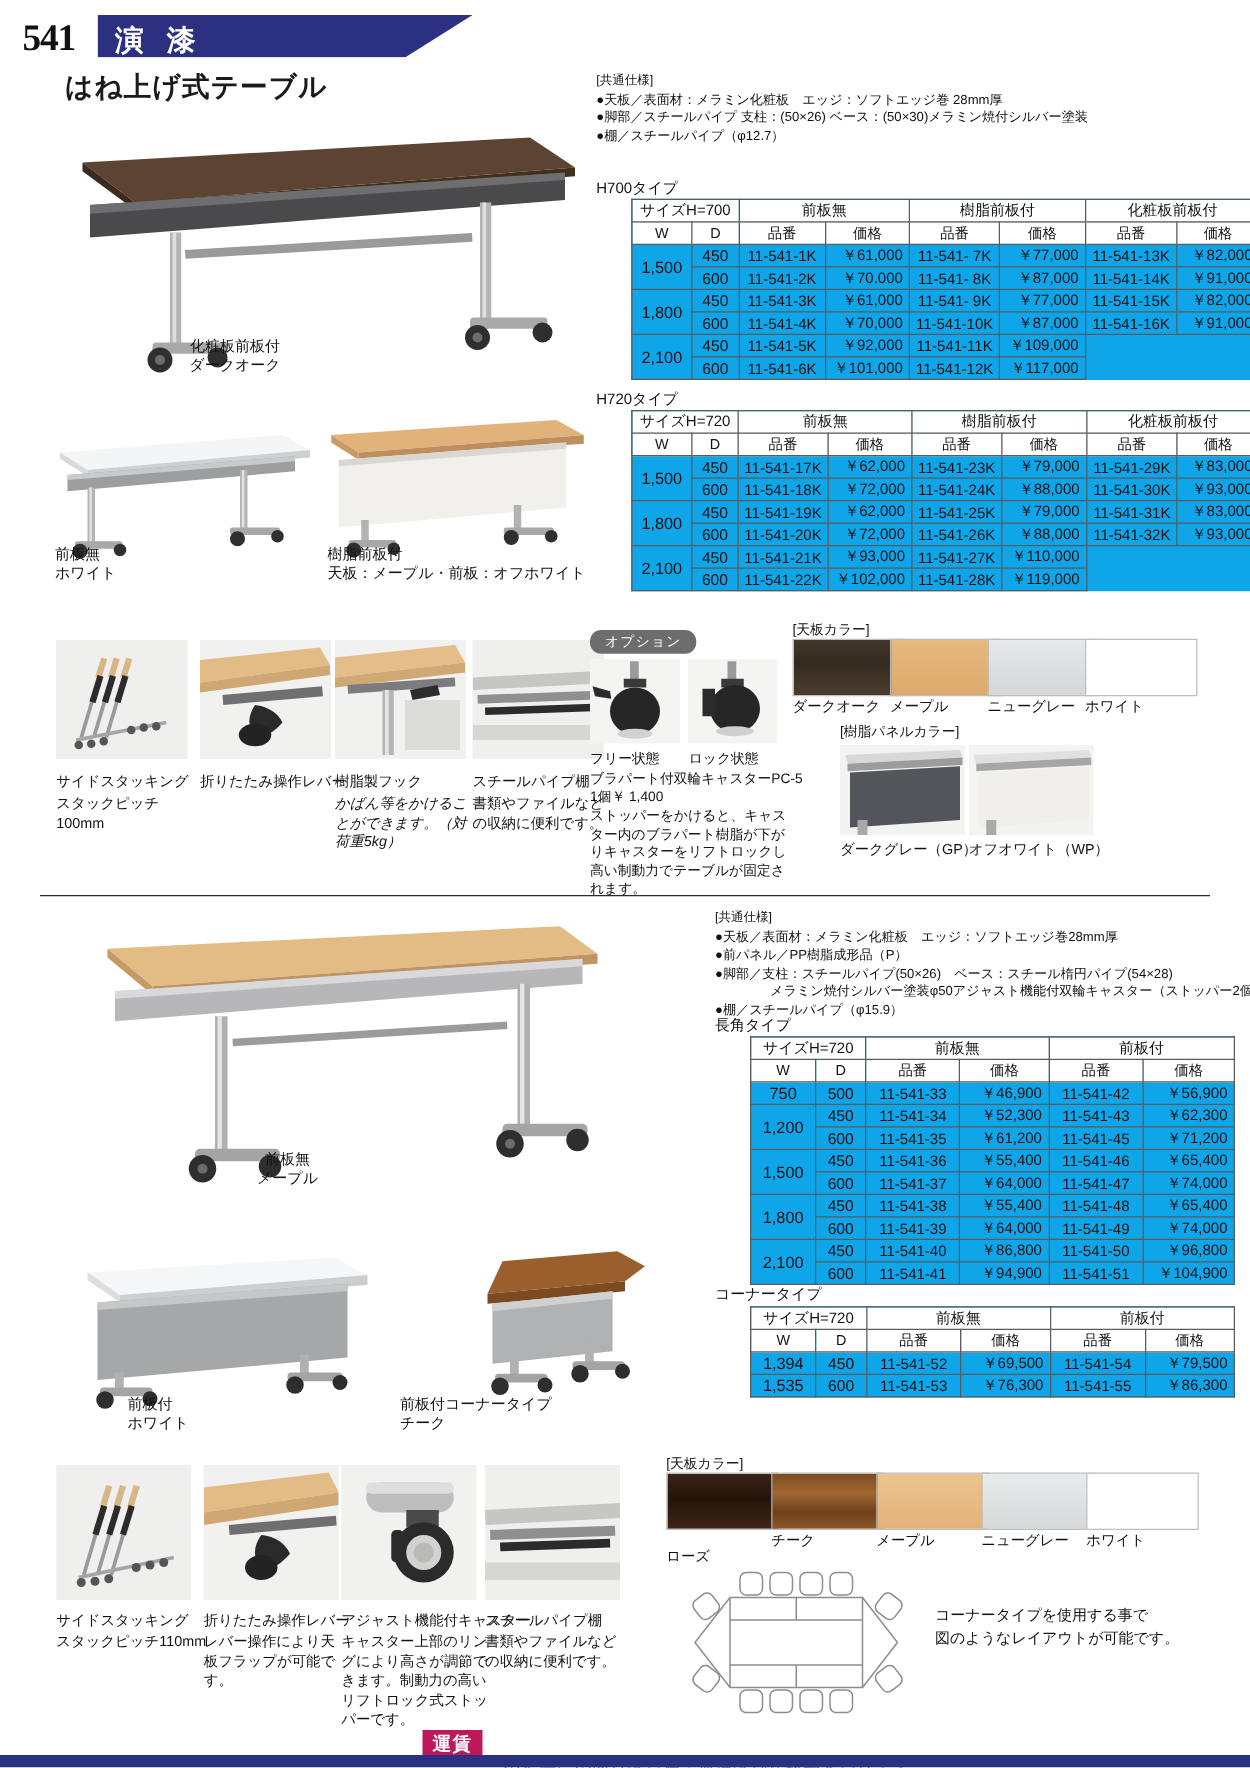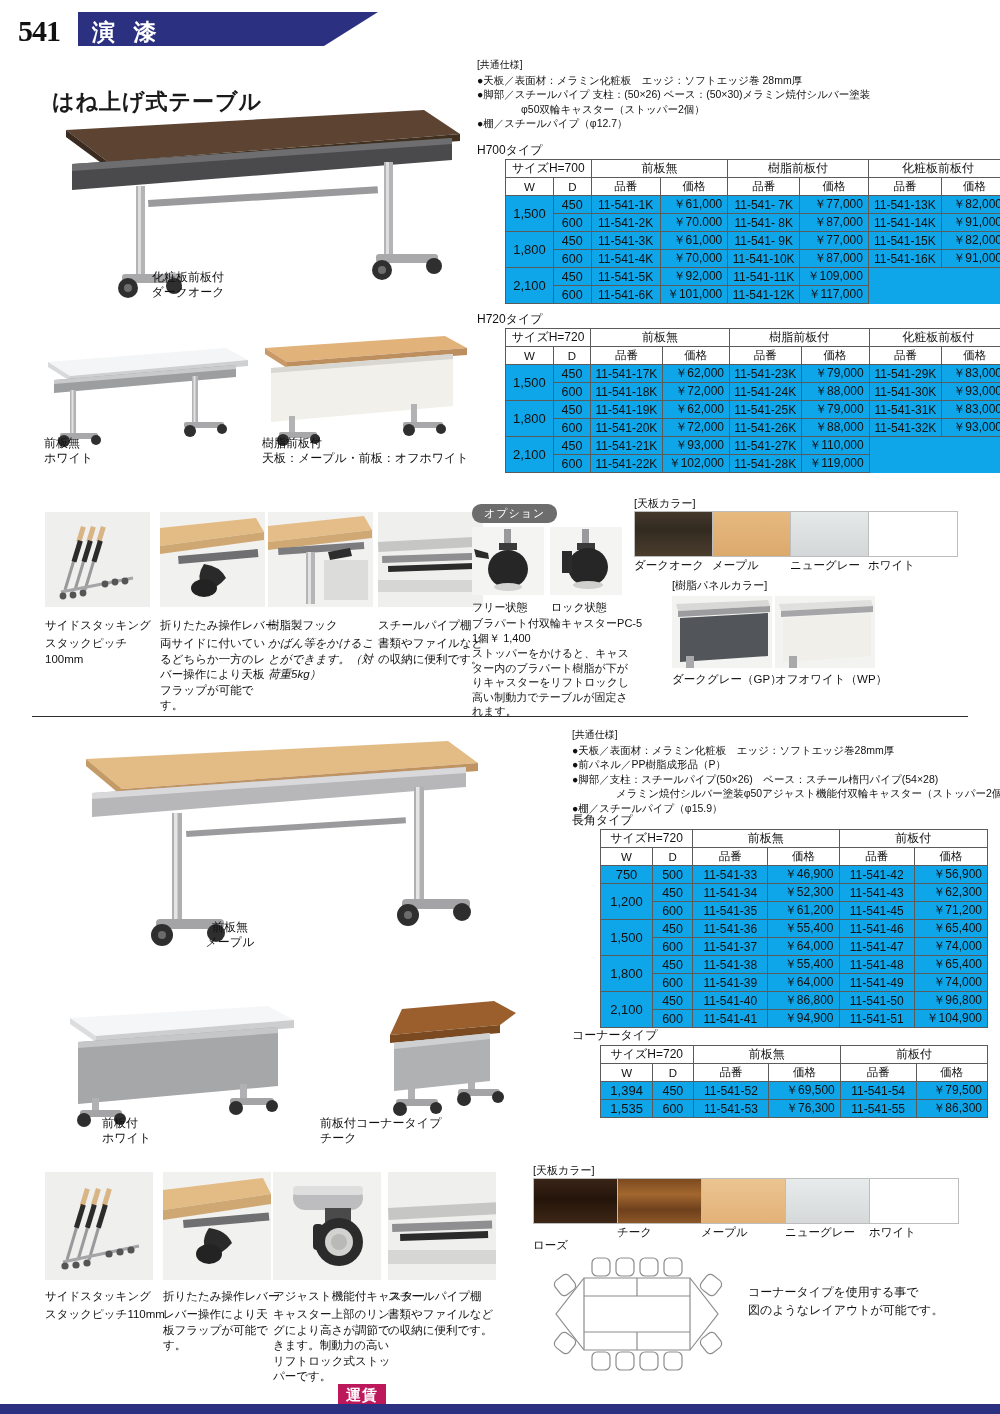--- a/index.html
+++ b/index.html
@@ -11,21 +11,21 @@
   .pg{position:absolute;left:0;top:0;width:1000px;height:1414px;}
 
   
   .pageno{position:absolute;left:18px;top:14px;font-family:"Liberation Serif","DejaVu Serif",serif;
     font-size:30px;font-weight:700;letter-spacing:-1px;color:#111;}
   .banner{position:absolute;left:78px;top:12px;width:300px;height:34px;
     background:#2b3180;
     clip-path:polygon(0 0,100% 0,82% 100%,0 100%);}
   .banner .bt{position:absolute;left:14px;top:5px;color:#fff;font-size:23px;font-weight:700;letter-spacing:6px;}
   .banner .br{position:absolute;left:92px;top:14px;color:#fff;font-size:12px;letter-spacing:1px;margin-top:44px;}
-  .subtitle{position:absolute;left:52px;top:55px;font-size:22px;font-weight:700;letter-spacing:1px;color:#1a1a1a;margin-top:32px;}
+  .subtitle{position:absolute;left:52px;top:55px;font-size:22px;font-weight:700;letter-spacing:1px;color:#1a1a1a;}
 
   
   .spec{position:absolute;font-size:10.5px;line-height:14.6px;color:#111;}
   .spec .hd{font-size:10px;}
   .spec .ln{white-space:nowrap;}
   .spec .ind{padding-left:44px;}
   .typelabel{position:absolute;font-size:12px;font-weight:400;color:#111;}
 
   
   table.pt{position:absolute;border-collapse:collapse;font-size:11.5px;background:#0ea5e9;margin-left:28px;}
@@ -154,21 +154,20 @@
   </div>
   <div class="capL" style="left:262px;top:436px;">
     <div>樹脂前板付</div>
     <div>天板：メープル・前板：オフホワイト</div>
   </div>
 
   <div class="spec" style="left:477px;top:58px;">
     <div class="hd ln">[共通仕様]</div>
     <div class="ln">●天板／表面材：メラミン化粧板　エッジ：ソフトエッジ巻 28mm厚</div>
     <div class="ln">●脚部／スチールパイプ 支柱：(50×26) ベース：(50×30)メラミン焼付シルバー塗装</div>
-    <div class="ln ind">φ50双輪キャスター（ストッパー2個）</div>
     <div class="ln">●棚／スチールパイプ（φ12.7）</div>
   </div>
 
   <div class="typelabel" style="left:477px;top:142px;">H700タイプ</div>
 
   <table class="pt" style="left:477px;top:159px;width:503px;">
     <colgroup>
         <col style="width:52px">
         <col style="width:42px">
         <col style="width:78px">
@@ -381,21 +380,20 @@
     <svg width="105" height="95" viewBox="0 0 105 95">
       <rect width="105" height="95" fill="#f1f1ef"></rect>
       <polygon points="0,16 96,6 104,20 0,34" fill="#e3bb85"></polygon>
       <polygon points="0,34 104,20 104,28 0,42" fill="#cfa773"></polygon>
       <rect x="18" y="44" width="80" height="8" fill="#6f6f71" transform="rotate(-5 18 44)"></rect>
       <path d="M44 52 q16 2 22 14 q-14 16 -24 8 q-6 -10 2 -22z" fill="#2a2a2a"></path>
       <ellipse cx="44" cy="76" rx="13" ry="9" fill="#232323"></ellipse>
     </svg>
   </div>
   <div class="ftitle" style="left:160px;top:618px;">折りたたみ操作レバー</div>
-  <div class="fbody" style="left:160px;top:636px;width:112px;">両サイドに付いているどちらか一方のレバー操作により天板フラップが可能です。</div>
 
   <div class="fthumb" style="left:268px;top:512px;width:105px;height:95px;">
     <svg width="105" height="95" viewBox="0 0 105 95">
       <rect width="105" height="95" fill="#f1f1ef"></rect>
       <polygon points="0,14 96,4 104,18 0,30" fill="#e4bd88"></polygon>
       <polygon points="0,30 104,18 104,26 0,38" fill="#d0a874"></polygon>
       <rect x="10" y="36" width="86" height="7" fill="#7c7c7e" transform="rotate(-4 10 36)"></rect>
       <rect x="38" y="40" width="9" height="52" fill="#b5b5b7"></rect>
       <rect x="40" y="40" width="3" height="52" fill="#e3e3e3"></rect>
       <path d="M60 40 l22 -4 l2 8 l-22 4z" fill="#2d2d2d"></path>

